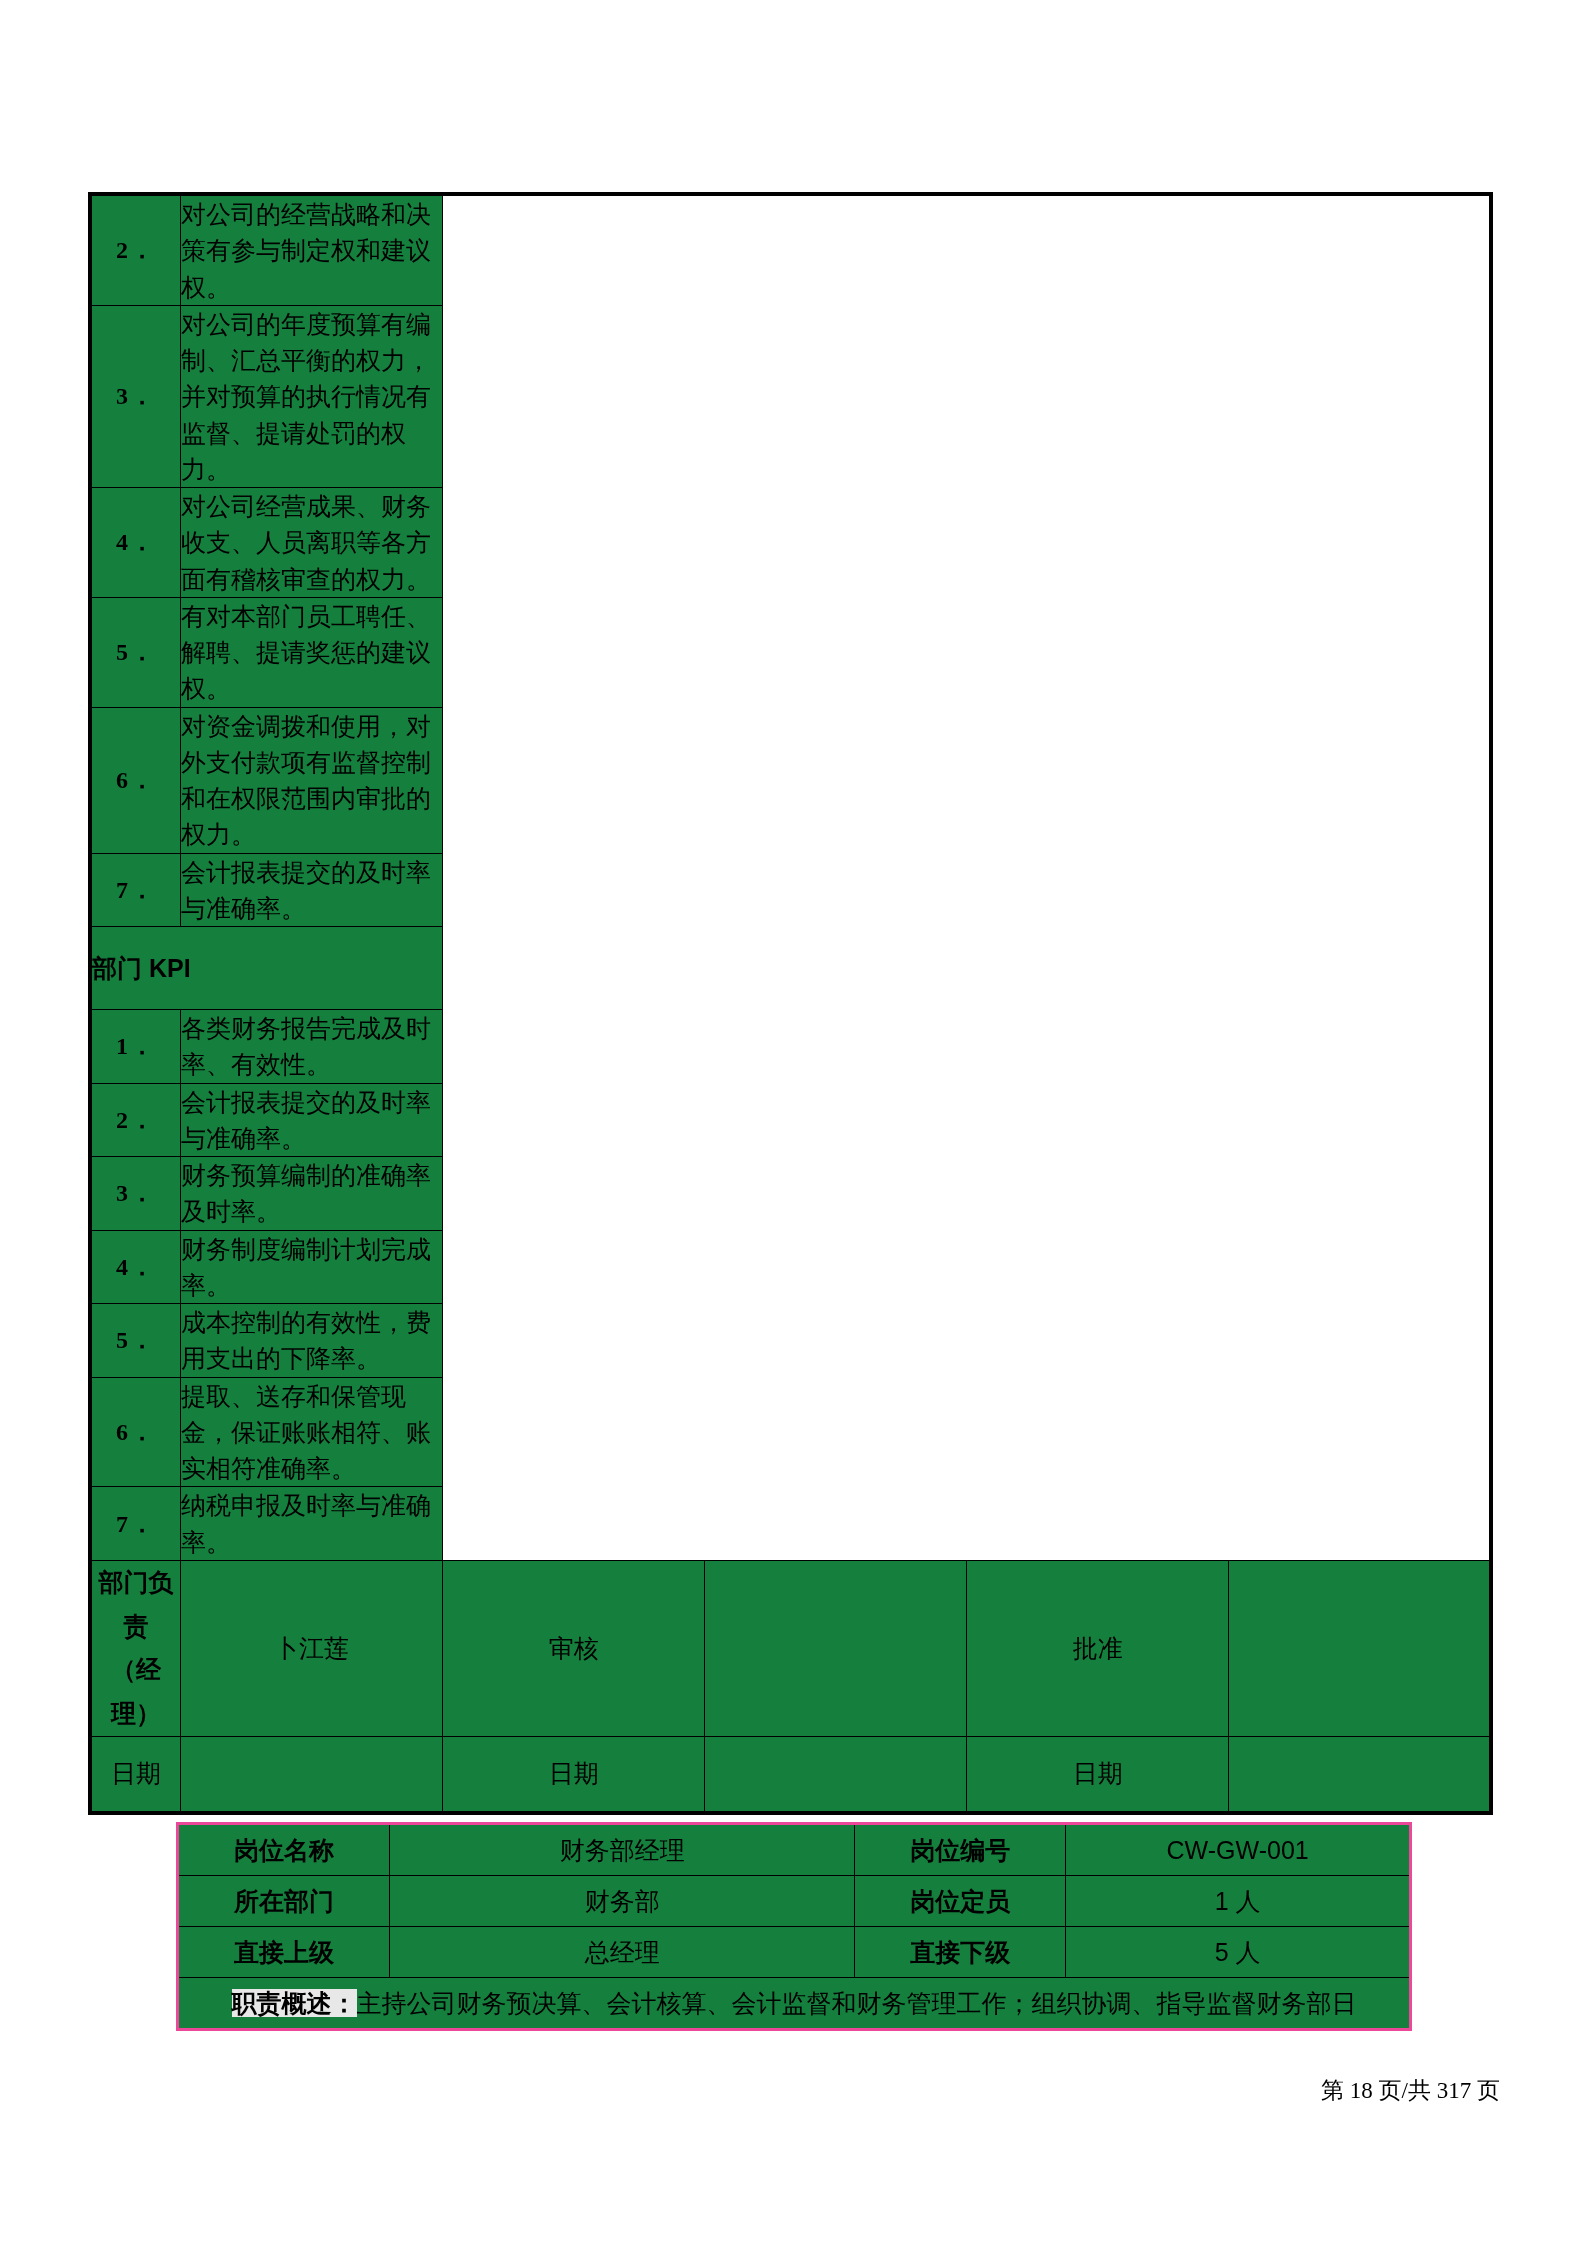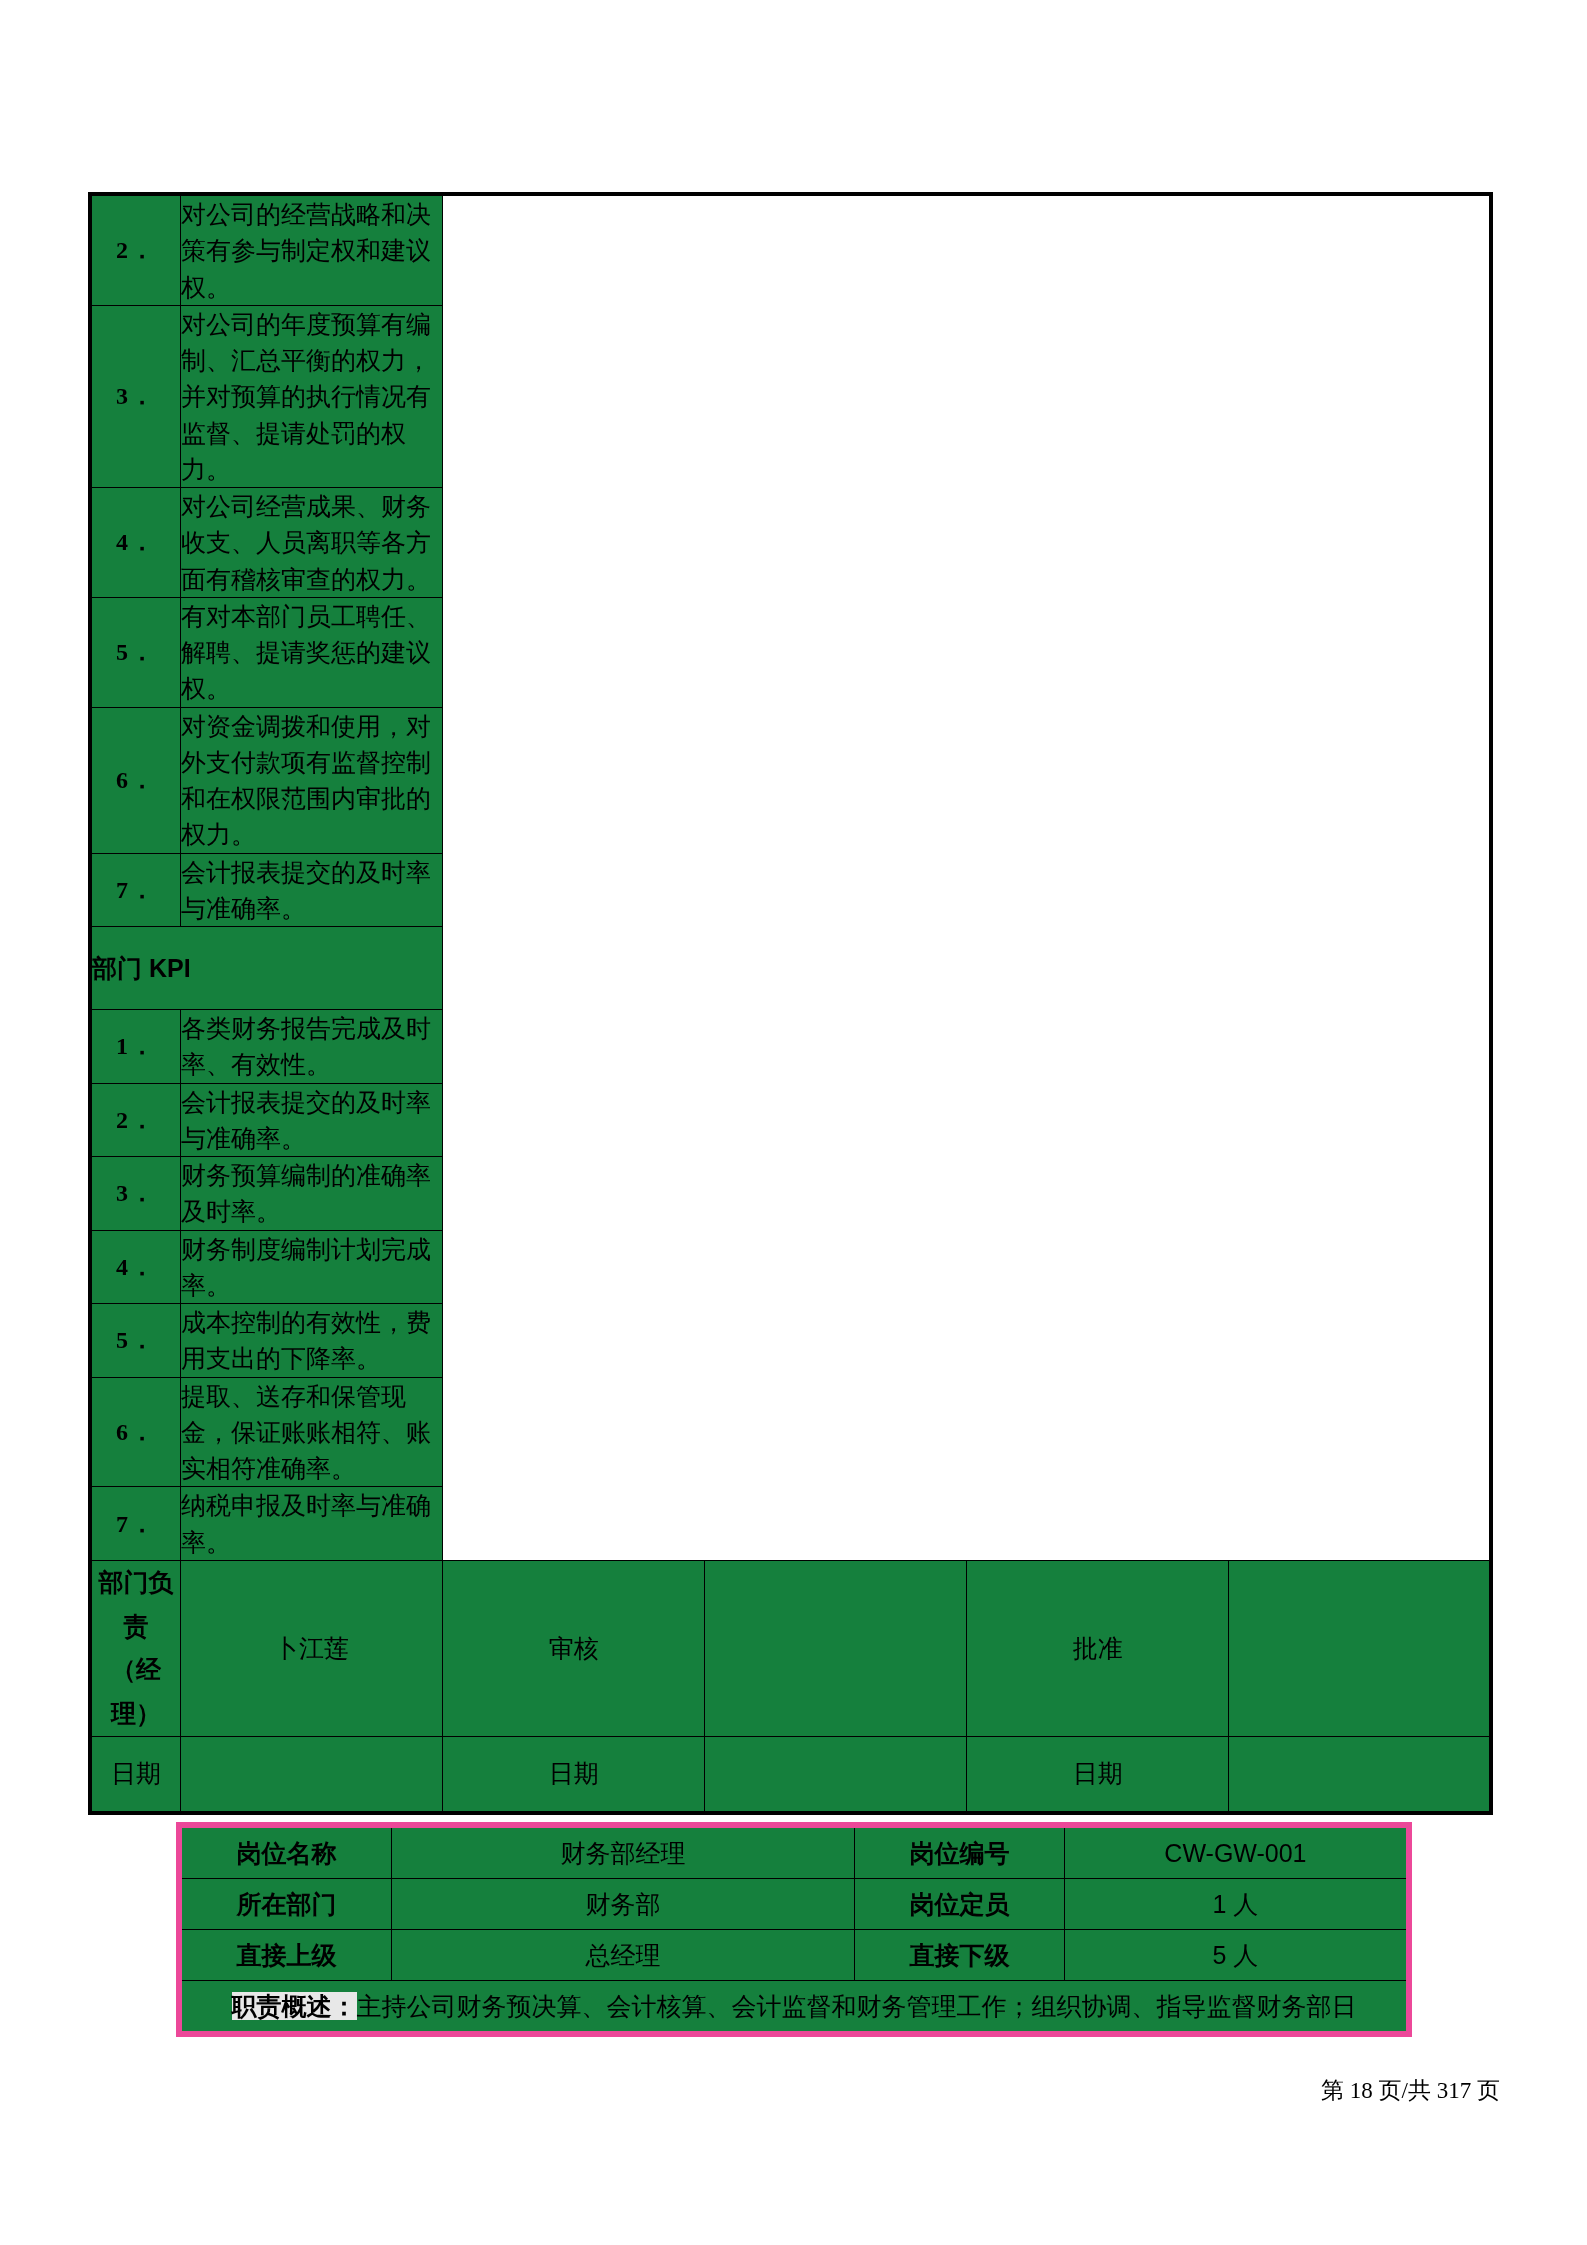--- a/index.html
+++ b/index.html
@@ -116,21 +116,21 @@
     letter-spacing: 1px;
   }
 
   .bottom-table-wrap {
     position: absolute;
     left: 176px;
     top: 1822px;
     width: 1236px;
   }
   .bottom-table-wrap table.doc-table {
-    border: 6px solid #ec4899;
+    border: 3px solid #ec4899;
   }
   table.jd-table td {
     border: 1.5px solid #000000;
     height: 50px;
     font-size: 25px;
     text-align: center;
   }
   td.jd-label {
     font-weight: bold;
     width: 190px;

